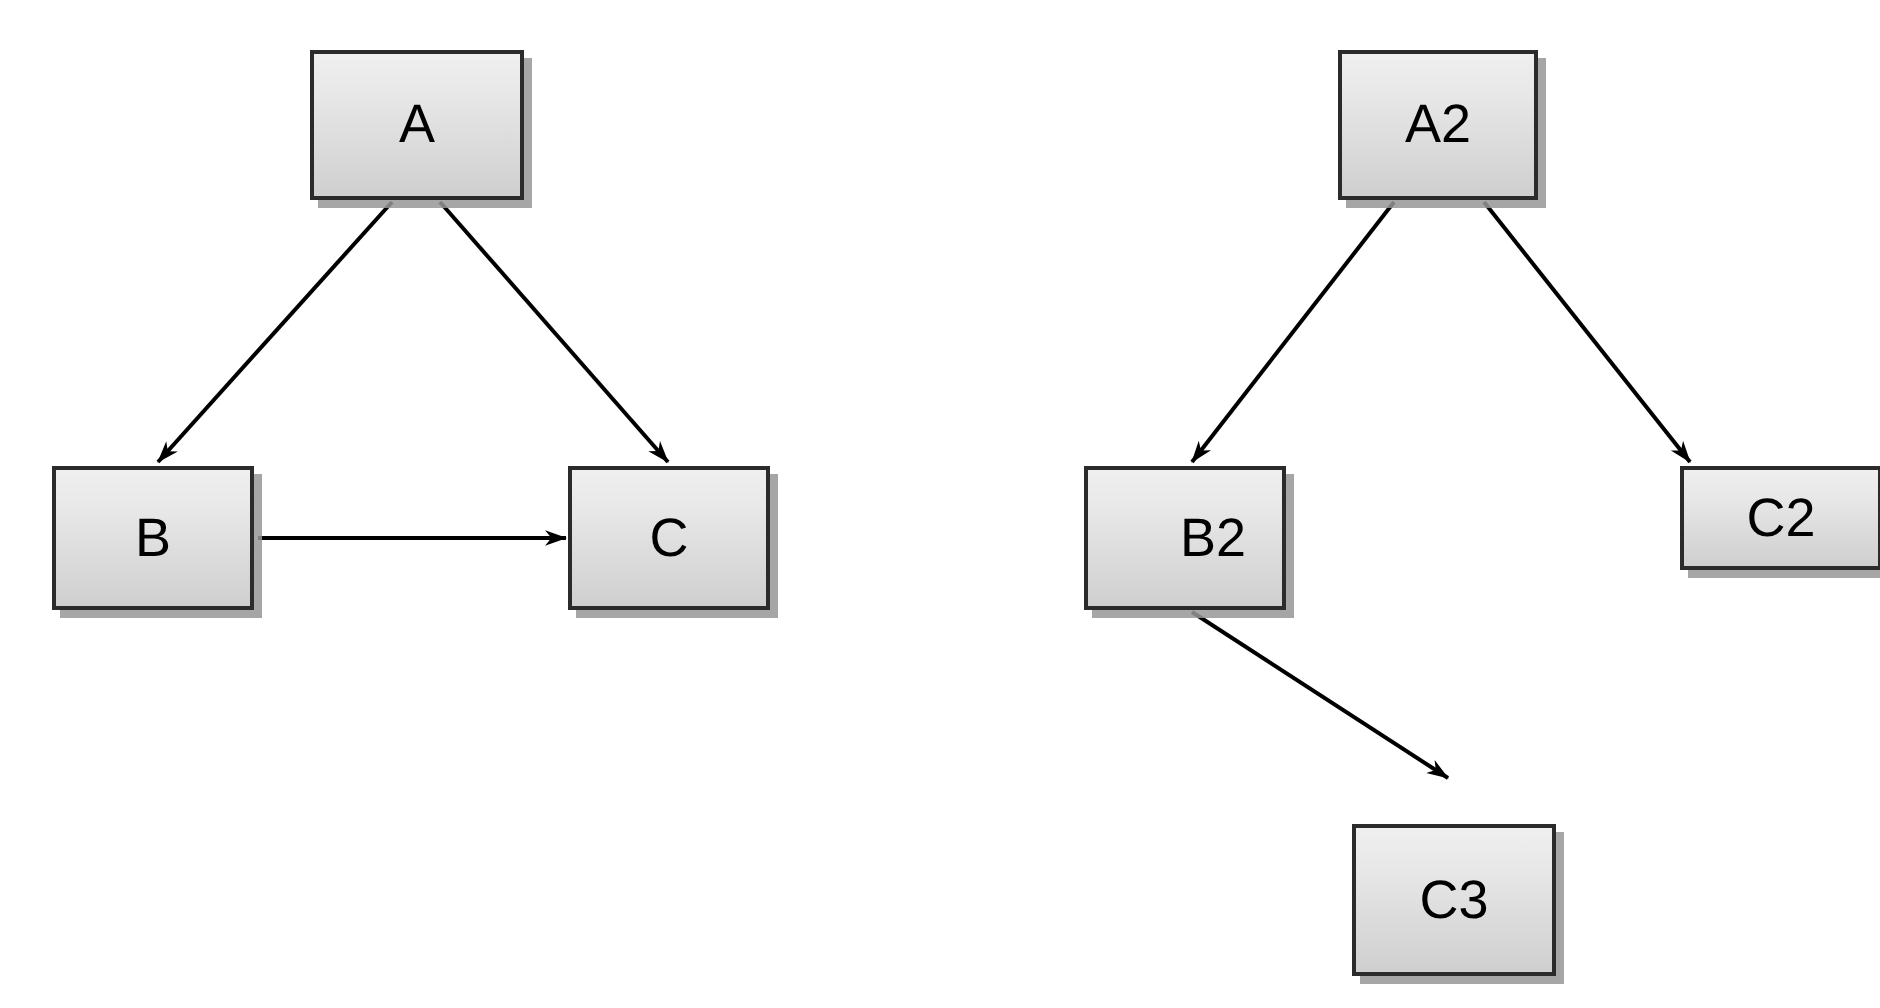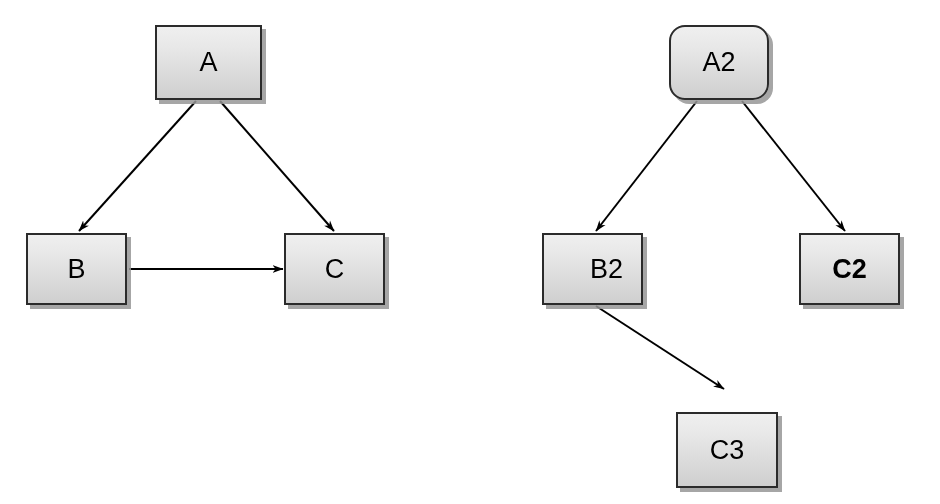--- a/index.html
+++ b/index.html
@@ -70,27 +70,27 @@
   <div id="nodes-group">
       <div class="node" style="left: 155px; top: 25px; width: 107px; height: 75px;">
         <span class="node-label">A</span>
       </div>
       <div class="node" style="left: 26px; top: 233px; width: 101px; height: 72px;">
         <span class="node-label">B</span>
       </div>
       <div class="node" style="left: 284px; top: 233px; width: 101px; height: 72px;">
         <span class="node-label">C</span>
       </div>
-      <div class="node" style="left: 669px; top: 25px; width: 100px; height: 75px; border-radius: 16px;">
+      <div class="node" style="left: 669px; top: 25px; width: 100px; height: 75px;">
         <span class="node-label">A2</span>
       </div>
       <div class="node" style="left: 542px; top: 233px; width: 101px; height: 72px; padding-left: 28px;">
         <span class="node-label">B2</span>
       </div>
-      <div class="node" style="left: 799px; top: 233px; width: 101px; height: 72px; font-weight: bold;">
+      <div class="node" style="left: 840px; top: 233px; width: 101px; height: 52px;">
         <span class="node-label">C2</span>
       </div>
       <div class="node" style="left: 676px; top: 391px; width: 102px; height: 76px; margin-top: 21px;">
         <span class="node-label">C3</span>
       </div>
     </div>
 
 </div>
 
 </body></html>

